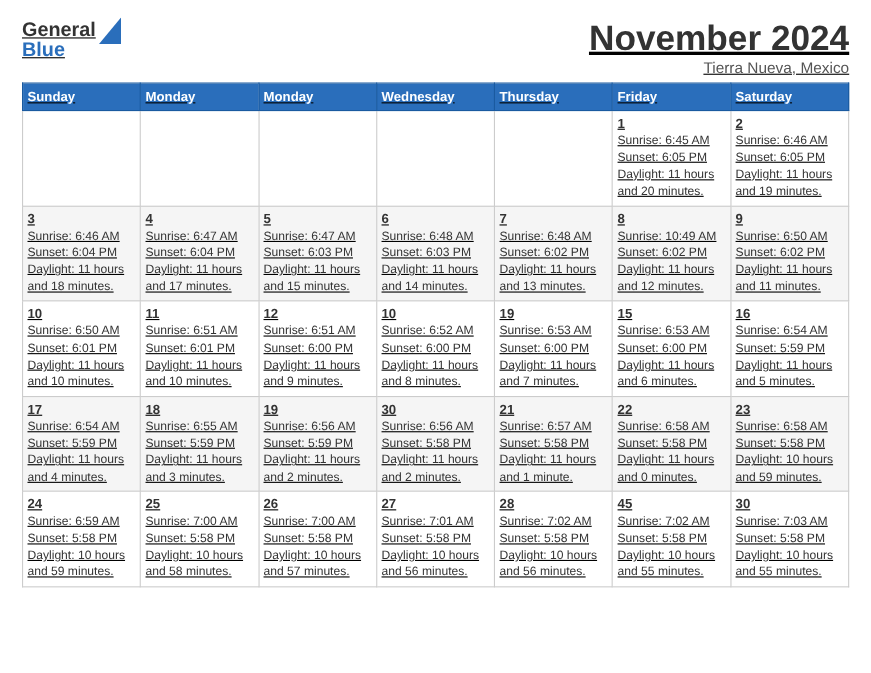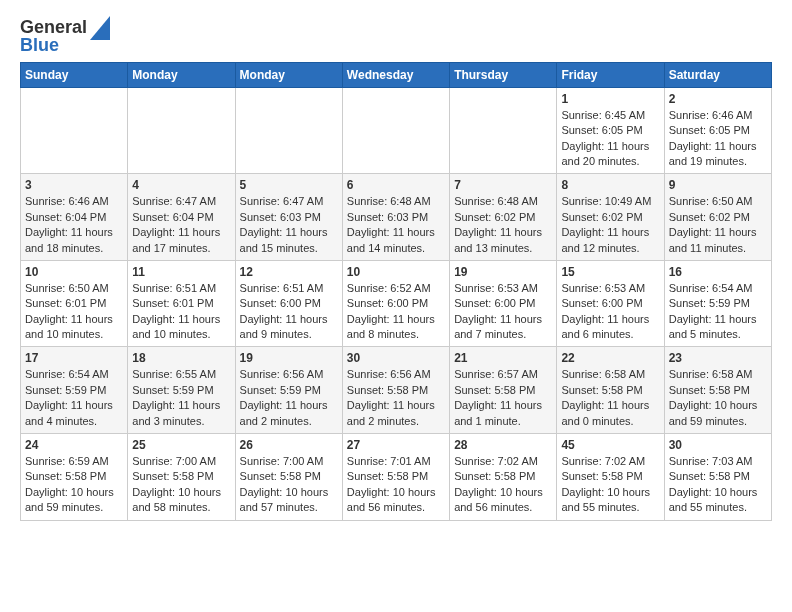--- a/index.html
+++ b/index.html
@@ -8,20 +8,21 @@
       background: #fff;
       width: 792px;
       min-height: 612px;
       padding: 0;
     }
     .page {
       width: 792px;
       min-height: 612px;
       background: #fff;
       padding: 16px 20px 10px 20px;
+      text-decoration: underline;
     }
     .header {
       display: flex;
       justify-content: space-between;
       align-items: flex-start;
       margin-bottom: 6px;
     }
     .logo {
       display: flex;
       align-items: center;
@@ -97,20 +98,24 @@
           <span class="logo-text">
             <span class="general">General</span>
           </span>
           <svg width="20" height="24" viewBox="0 0 20 24" style="margin-left:3px;margin-top:0px;">
             <polygon points="0,24 20,0 20,24" fill="#2a6ebb"></polygon>
           </svg>
         </div>
         <span class="logo-text" style="color:#2a6ebb;margin-top:-4px;">Blue</span>
       </div>
     </div>
+    <div class="title-block">
+      <h1>November 2024</h1>
+      <h2>Tierra Nueva, Mexico</h2>
+    </div>
   </div>
 
   <table class="calendar">
     <thead>
       <tr>
         <th>Sunday</th>
         <th>Monday</th>
         <th>Monday</th>
         <th>Wednesday</th>
         <th>Thursday</th>

